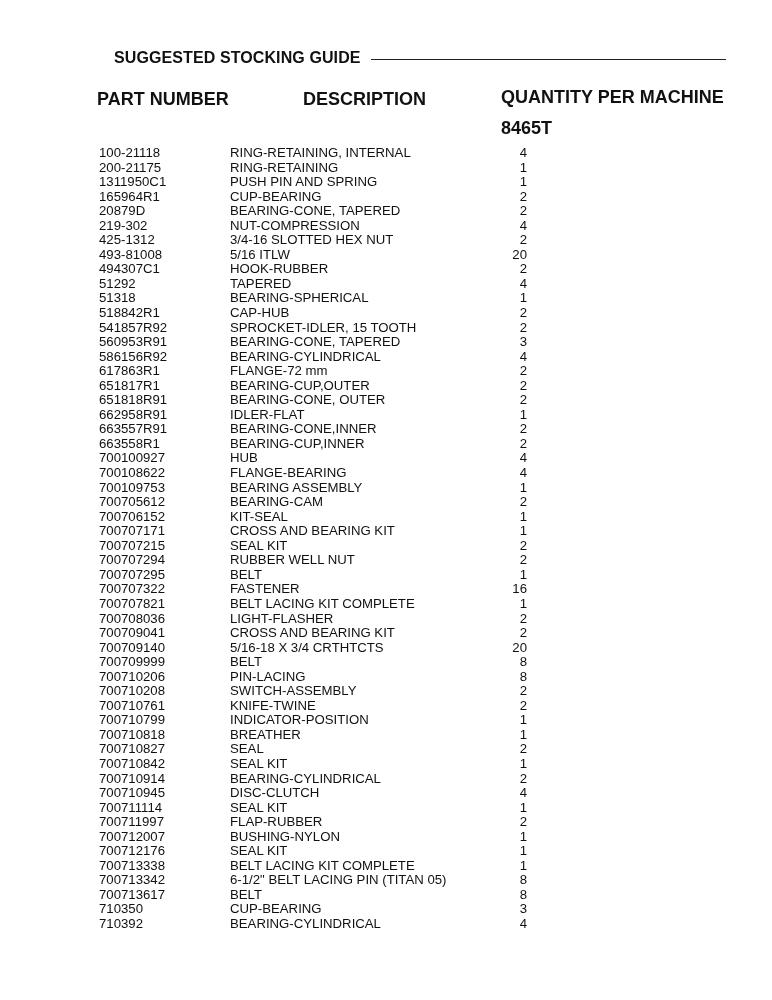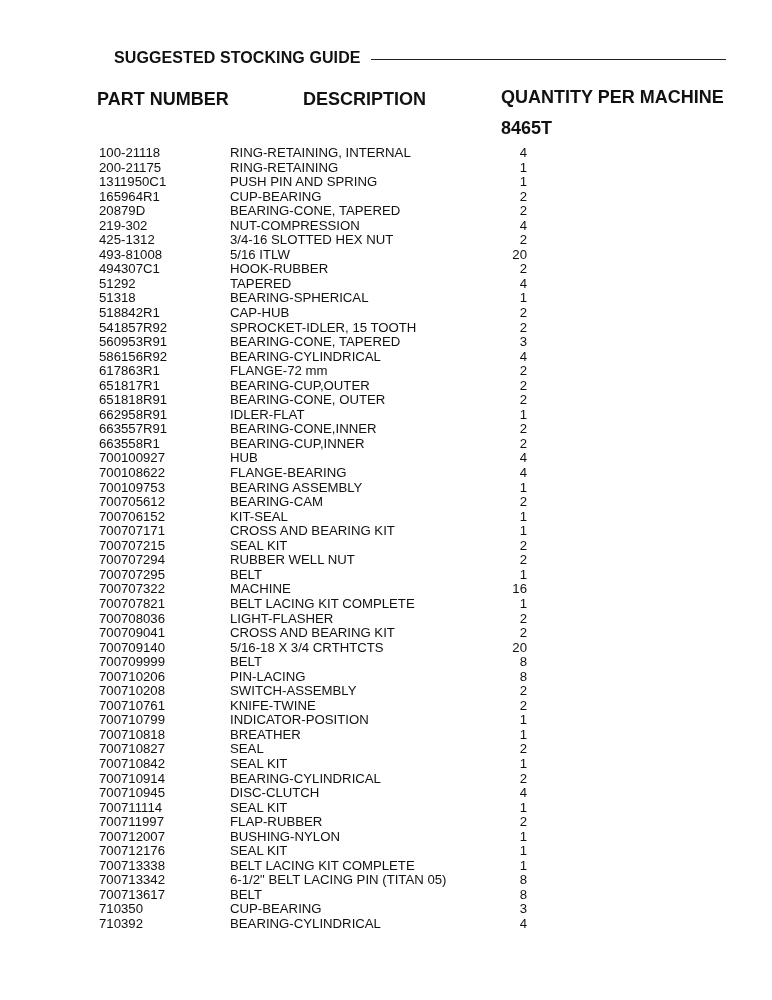--- a/index.html
+++ b/index.html
@@ -177,21 +177,21 @@
       <span class="c-desc">RUBBER WELL NUT</span>
       <span class="c-qty">2</span>
     </div>
     <div class="row">
       <span class="c-part">700707295</span>
       <span class="c-desc">BELT</span>
       <span class="c-qty">1</span>
     </div>
     <div class="row">
       <span class="c-part">700707322</span>
-      <span class="c-desc">MACHINE</span>
+      <span class="c-desc">FASTENER</span>
       <span class="c-qty">16</span>
     </div>
     <div class="row">
       <span class="c-part">700707821</span>
       <span class="c-desc">BELT LACING KIT COMPLETE</span>
       <span class="c-qty">1</span>
     </div>
     <div class="row">
       <span class="c-part">700708036</span>
       <span class="c-desc">LIGHT-FLASHER</span>

